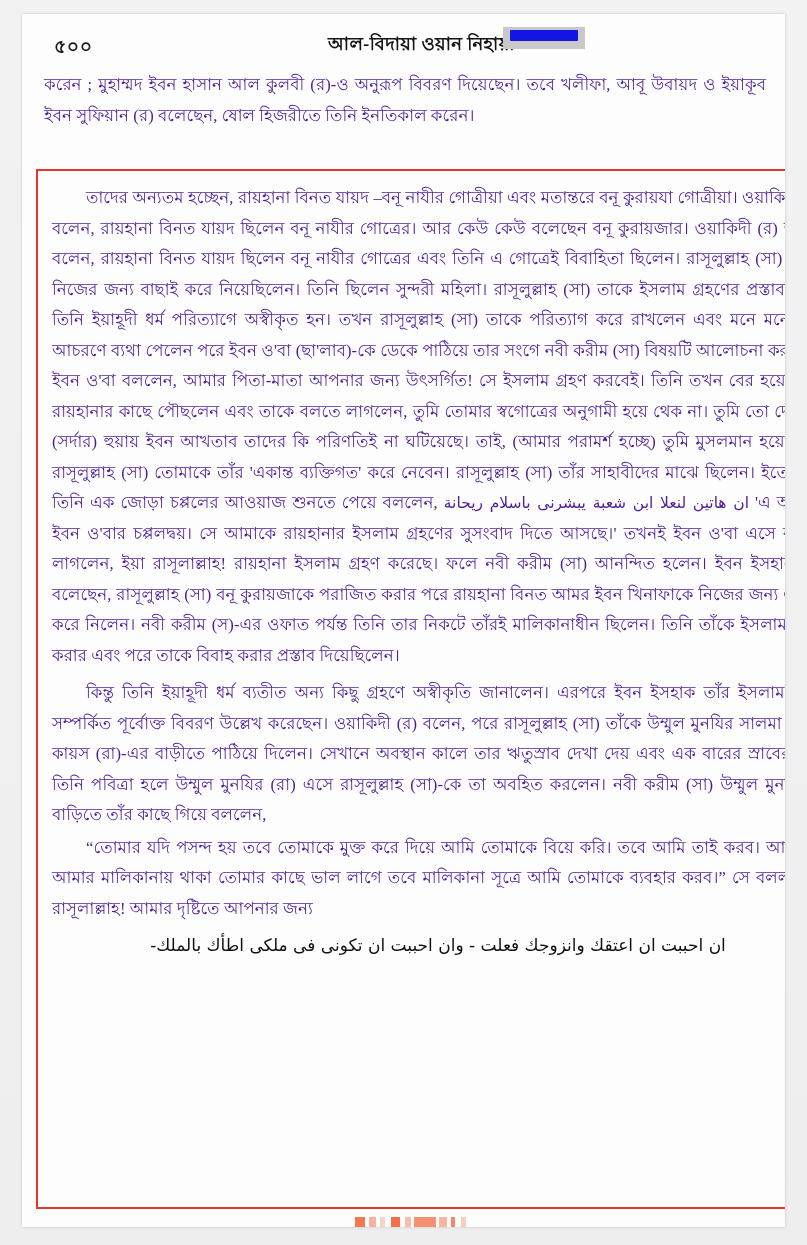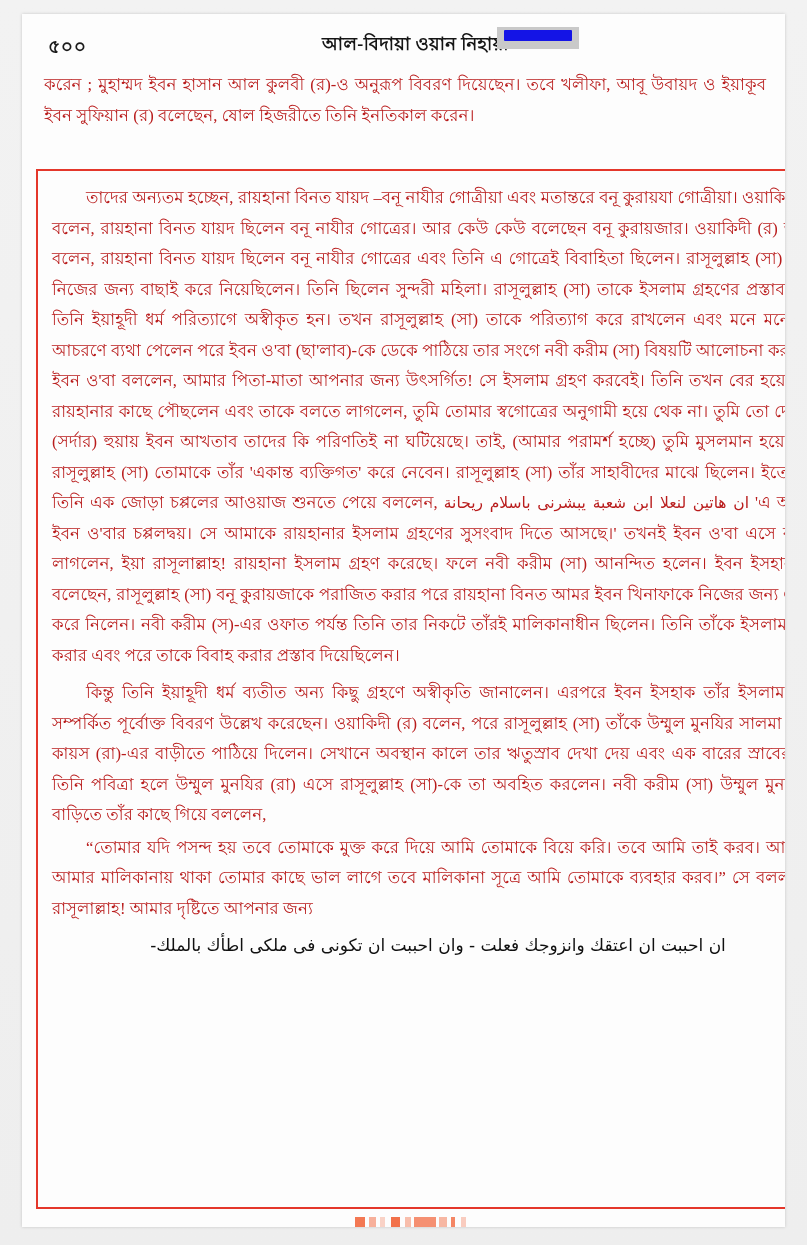--- a/index.html
+++ b/index.html
@@ -32,21 +32,21 @@
     height: 1213px;
     background: #fdfdfd;
     box-shadow: 0 0 3px rgba(0,0,0,0.18);
     box-sizing: border-box;
     overflow: hidden;
   }
 
   
   #page-header {
     position: absolute;
-    left: 12px;
+    left: 18px;
     top: 16px;
     width: 682px;
     height: 34px;
   }
   #folio-number {
     position: absolute;
     left: 14px;
     top: 2px;
     font-size: 19px;
     font-weight: 700;
@@ -82,21 +82,21 @@
     width: 68px;
     height: 11px;
     background: #1414e6;
     border-radius: 1px;
   }
 
   
   .para {
     font-size: 16.6px;
     line-height: 30.5px;
-    color: #b91c1c;
+    color: #4c1d95;
     text-align: justify;
     text-justify: inter-word;
     letter-spacing: 0.1px;
     margin: 0;
   }
   .para.indent { text-indent: 34px; }
 
   #intro-para {
     position: absolute;
     left: 22px;

